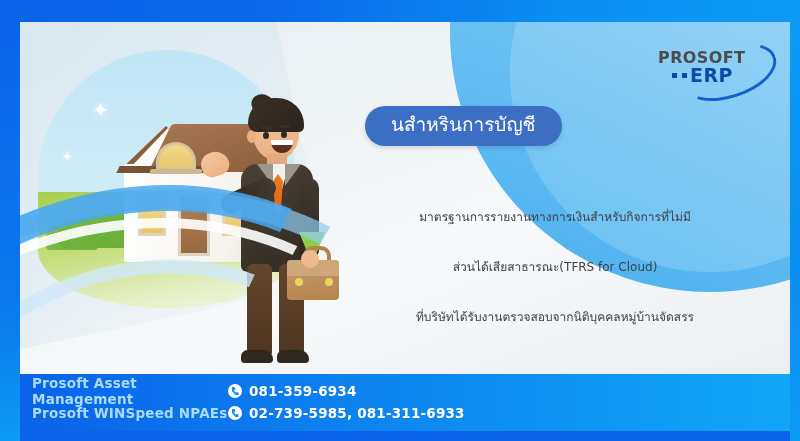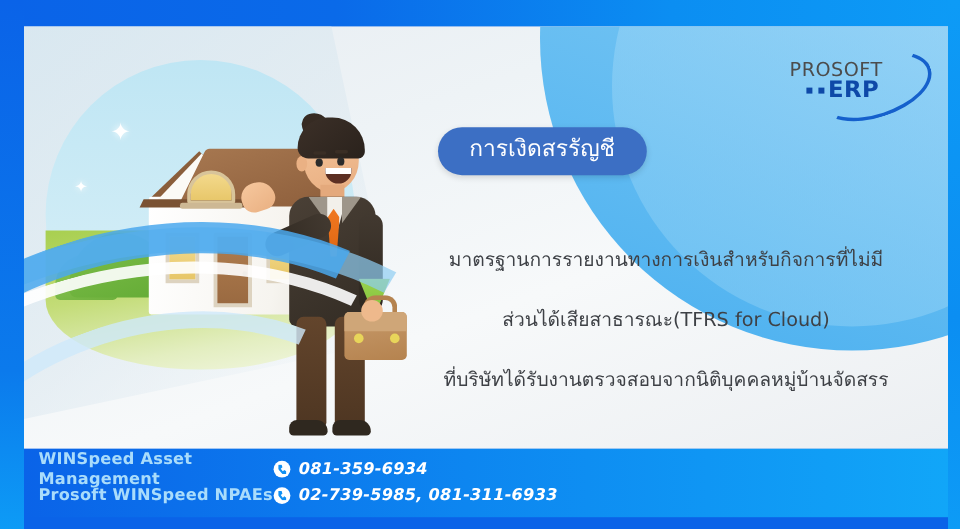--- a/index.html
+++ b/index.html
@@ -302,37 +302,37 @@
     line-height: 1.25;
     white-space: nowrap;
     box-shadow: 0 2px 5px rgba(0,0,0,.14);
   }
   
   .headline {
     position: absolute; left: 300px; top: 170px;
     width: 470px;
     text-align: center;
     color: #3e4146;
-    font-size: 16px;
+    font-size: 12px;
     line-height: 50px;
   }
   .headline div { white-space: nowrap; }
   
   .footer {
     position: absolute; left: 20px; top: 374px;
     width: 770px; height: 57px;
     background: linear-gradient(90deg,#0a63e8 0%,#0d86f0 48%,#11a6f8 100%);
   }
   .footer-rows {
     position: absolute; left: 0; top: 6px;
     font-size: 13.5px; font-weight: bold; letter-spacing: .2px;
   }
   .frow { display: flex; align-items: center; height: 22px; }
   .fname { color: #a9dcfb; width: 196px; }
-  .fphone { color: #ffffff; display: flex; align-items: center; font-style: italic; }
+  .fphone { color: #ffffff; display: flex; align-items: center; }
   .ph-ico {
     display: inline-block; width: 14px; height: 14px; border-radius: 50%;
     background: #ffffff; margin-right: 7px; position: relative; flex: none;
   }
   .ph-ico::before {
     content: ""; position: absolute; left: 3.5px; top: 3px;
     width: 7px; height: 8px;
     background: #1190f3;
     clip-path: polygon(0 0, 45% 0, 55% 30%, 35% 45%, 60% 72%, 78% 58%, 100% 72%, 100% 100%, 55% 100%, 0 45%);
   }
@@ -359,21 +359,21 @@
     color: #6e6e6e; font-size: 13px;
     box-shadow: 0 1px 3px rgba(0,0,0,.12);
   }
   
   .logo {
     position: absolute; right: 16px; top: 24px;
     width: 118px; height: 48px;
   }
   .logo-prosoft {
     position: absolute; left: 2px; top: 2px;
-    font-size: 16px; font-weight: normal; letter-spacing: .4px;
+    font-size: 16px; font-weight: bold; letter-spacing: .4px;
     color: #4c4c4c;
   }
   .logo-erp {
     position: absolute; left: 34px; top: 18px;
     font-size: 19px; font-weight: bold; letter-spacing: .4px;
     color: #0e49a8;
   }
   .logo-dot {
     position: absolute; top: 27px; width: 5px; height: 5px; background: #0e49a8;
   }
@@ -474,34 +474,34 @@
     <div class="sw sw4"></div>
 
     <div class="logo">
       <div class="logo-swoosh"></div>
       <div class="logo-prosoft">PROSOFT</div>
       <div class="logo-dot logo-dot1"></div>
       <div class="logo-dot logo-dot2"></div>
       <div class="logo-erp">ERP</div>
     </div>
 
-    <div class="badge">การเงิดสรรัญชี</div>
+    <div class="badge">นสำหรินการบัญชี</div>
 
     <div class="headline">
       <div>มาตรฐานการรายงานทางการเงินสำหรับกิจการที่ไม่มี</div>
       <div>ส่วนได้เสียสาธารณะ(TFRS for Cloud)</div>
       <div>ที่บริษัทได้รับงานตรวจสอบจากนิติบุคคลหมู่บ้านจัดสรร</div>
     </div>
 
   </div>
 
   <div class="footer">
     <div class="footer-rows" style="left:12px;">
       <div class="frow">
-        <span class="fname">WINSpeed Asset Management</span>
+        <span class="fname">Prosoft Asset Management</span>
         <span class="fphone">
           <span class="ph-ico"></span>
           <span>081-359-6934</span>
         </span>
       </div>
       <div class="frow">
         <span class="fname">Prosoft WINSpeed NPAEs</span>
         <span class="fphone">
           <span class="ph-ico"></span>
           <span>02-739-5985, 081-311-6933</span>

